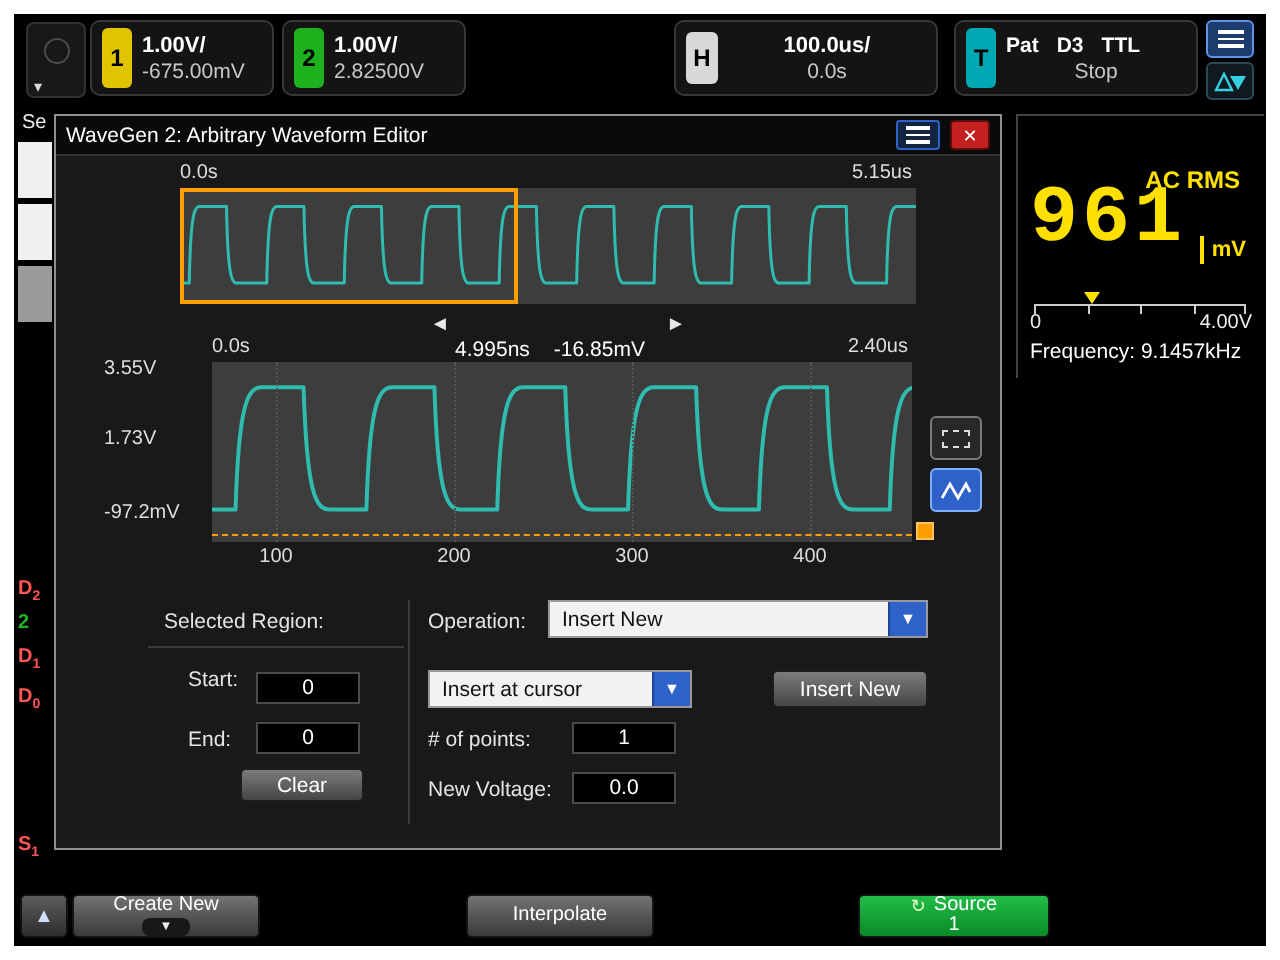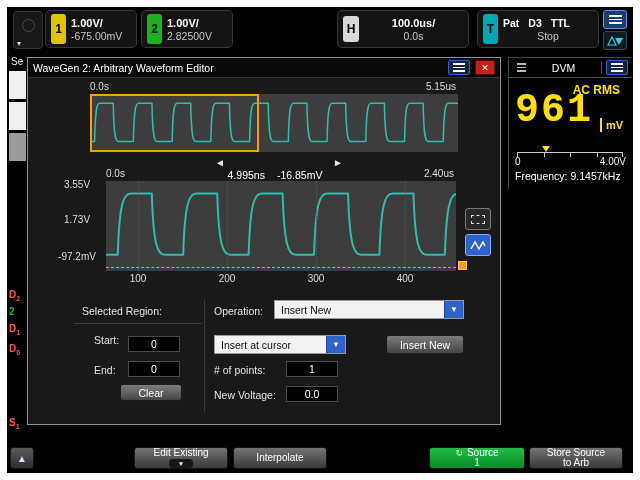--- a/index.html
+++ b/index.html
@@ -52,21 +52,21 @@
               color:#fff; font-size:9px; display:flex; align-items:center; justify-content:center; }
   .wflabel { position:absolute; font-size:10px; color:#ddd; }
   .ovwf { position:absolute; left:62px; top:36px; width:368px; height:58px; background:#3d3d3d; }
   .trace { fill:none; stroke-width:2; stroke-linejoin:round; stroke-linecap:round; }
   #ovpath { stroke-width:1.5; }
   .selrect { position:absolute; left:0; top:0; width:46%; height:100%; border:2px solid; }
   .navarrow { position:absolute; top:99px; width:16px; text-align:center; font-size:10px; color:#e8e8e8; }
   .navpos { position:absolute; left:147px; top:98px; width:200px; text-align:center; font-size:10.5px; color:#fff; }
   .navread { position:absolute; left:122px; top:111px; width:250px; display:flex;
              justify-content:center; gap:12px; font-size:10.5px; color:#fff; }
-  .ylab { position:absolute; left:24px; width:50px; text-align:center; font-size:10px; color:#ddd; }
+  .ylab { position:absolute; left:24px; width:50px; text-align:left; font-size:10px; color:#ddd; }
   .zmwf { position:absolute; left:78px; top:123px; width:350px; height:90px; background:#3d3d3d; }
   .vgrid { position:absolute; top:0; bottom:0; width:0; border-left:1px dotted #545454; }
   .baseline { position:absolute; left:0; right:0; bottom:3px; border-top:1px dashed; }
   .handle { position:absolute; left:430px; top:203px; width:9px; height:9px; border:1px solid #ffc060; }
   .xtick { position:absolute; top:215px; width:30px; text-align:center; font-size:10px; color:#ddd; }
   .toolbtn { position:absolute; left:437px; width:26px; height:22px; border:1px solid #7a7a7a;
              border-radius:3px; background:#282828; display:flex; align-items:center; justify-content:center; }
   .toolbtn.wf { border-color:#7fb0ff; }
   .dashrect { width:14px; height:9px; border:1px dashed #ddd; }
   .vdiv { position:absolute; left:176px; top:242px; height:112px; border-left:1px solid #3c3c3c; }
@@ -268,64 +268,46 @@
     <div class="field" style="left:100px;top:303px">0</div>
     <span class="flabel" style="left:186px;top:306px"># of points:</span>
     <div class="field" style="left:258px;top:303px">1</div>
 
     <div class="gbtn" style="left:92px;top:326px;width:62px;height:17px;line-height:16px">Clear</div>
     <span class="flabel" style="left:186px;top:331px">New Voltage:</span>
     <div class="field" style="left:258px;top:328px">0.0</div>
   </div>
 
   <div class="dvm">
-    <div class="dvmhead">
-      <span class="grip">
-          <i></i>
-          <i></i>
-          <i></i>
-        </span>
-      <span class="dvmtitle">DVM</span>
-      <span class="vsep"></span>
-      <div class="menubtn" style="border-color: rgb(46, 98, 200);">
-          <i></i>
-          <i></i>
-          <i></i>
-        </div>
-    </div>
     <div class="dvmmode" style="color: rgb(255, 224, 0);">AC RMS</div>
     <div class="dvmvalue" style="color: rgb(255, 224, 0);">961</div>
     <div class="dvmunit" style="color: rgb(255, 224, 0);">mV</div>
     <div class="dvmscale">
       <span class="tick" style="left:0"></span>
       <span class="tick" style="left:25%"></span>
       <span class="tick" style="left:50%"></span>
       <span class="tick" style="left:75%"></span>
       <span class="tick" style="left:99%"></span>
       <span class="marker"></span>
     </div>
     <span class="slab" style="left:6px">0</span>
     <span class="slab" style="right:6px">4.00V</span>
     <div class="dvmfreq">Frequency: 9.1457kHz</div>
   </div>
 
   <div class="softkeys">
     <div class="upbtn">▲</div>
-    <div class="softkey" style="left:127px;width:94px">
-      <span>Edit Existing</span>
+    <div class="softkey" style="left:29px;width:94px">
+      <span>Create New</span>
       <span class="skpill">▼</span>
     </div>
     <div class="softkey" style="left:226px;width:94px">
       <span>Interpolate</span>
     </div>
     <div class="softkey green" style="left:422px;width:96px">
       <span class="srcrow">
         <span class="ric">↻</span>
         <span>Source</span>
       </span>
       <span>1</span>
     </div>
-    <div class="softkey" style="left:522px;width:94px">
-      <span>Store Source</span>
-      <span>to Arb</span>
-    </div>
   </div>
 </div>
 
 </body></html>

